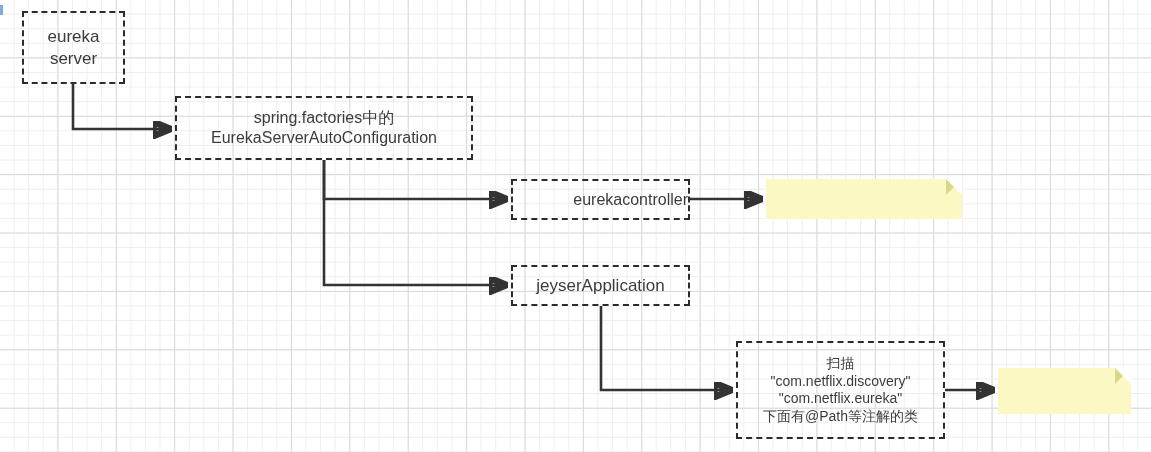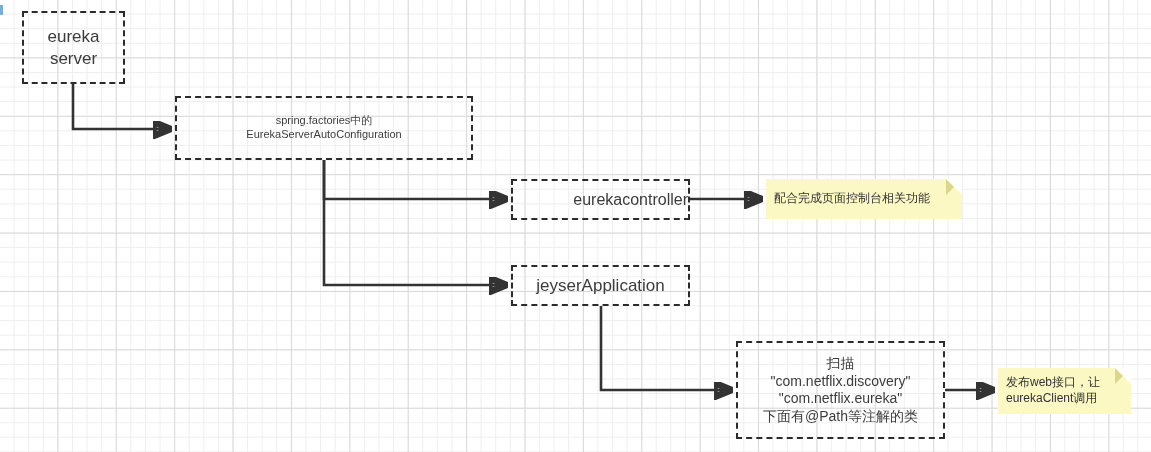--- a/index.html
+++ b/index.html
@@ -116,28 +116,27 @@
         <path d="M 324 160 L 324 285 L 506 285" stroke="#333333" marker-end="url(#arrowhead)"></path>
         <path d="M 690 199 L 761 199" stroke="#333333" marker-end="url(#arrowhead)"></path>
         <path d="M 601 306 L 601 390 L 731 390" stroke="#333333" marker-end="url(#arrowhead)"></path>
         <path d="M 945 390 L 993 390" stroke="#333333" marker-end="url(#arrowhead)"></path>
       </g>
   </svg>
 
   <div id="nodes-layer">
       <div class="node" style="left: 22px; top: 11px; width: 103px; height: 73px; font-size: 17px; border-color: rgb(43, 43, 43); color: rgb(60, 60, 60);"><span>eureka
 server</span></div>
-      <div class="node" style="left: 175px; top: 96px; width: 298px; height: 64px; font-size: 11px; border-color: rgb(43, 43, 43); color: rgb(60, 60, 60);"><span>spring.factories中的
+      <div class="node" style="left: 175px; top: 96px; width: 298px; height: 64px; font-size: 16px; border-color: rgb(43, 43, 43); color: rgb(60, 60, 60);"><span>spring.factories中的
 EurekaServerAutoConfiguration</span></div>
       <div class="node" style="left: 511px; top: 179px; width: 179px; height: 41px; font-size: 16px; border-color: rgb(43, 43, 43); color: rgb(60, 60, 60); justify-content: flex-end;"><span>eurekacontroller</span></div>
       <div class="node" style="left: 511px; top: 265px; width: 179px; height: 41px; font-size: 17px; border-color: rgb(43, 43, 43); color: rgb(60, 60, 60);"><span>jeyserApplication</span></div>
       <div class="node" style="left: 736px; top: 341px; width: 209px; height: 98px; font-size: 14px; border-color: rgb(43, 43, 43); color: rgb(60, 60, 60);"><span>扫描
 "com.netflix.discovery"
 "com.netflix.eureka"
 下面有@Path等注解的类</span></div>
     </div>
   <div id="notes-layer">
-      <div class="note" style="left: 766px; top: 179px; width: 196px; height: 40px; font-size: 12px; background: rgb(251, 248, 196);"><span class="fold-shade" style="border-top-color: rgb(219, 214, 138);"></span><span class="fold"></span><span>配合完成页面控制台相关功能</span></div>
-      <div class="note" style="left: 998px; top: 368px; width: 133px; height: 46px; font-size: 12px; background: rgb(251, 248, 196);"><span class="fold-shade" style="border-top-color: rgb(219, 214, 138);"></span><span class="fold"></span><span>发布web接口，让
-eurekaClient调用</span></div>
+      <div class="note" style="left: 766px; top: 179px; width: 196px; height: 40px; font-size: 12px; background: rgb(251, 248, 196);"><span class="fold-shade" style="border-top-color: rgb(219, 214, 138);"></span><span class="fold"></span></div>
+      <div class="note" style="left: 998px; top: 368px; width: 133px; height: 46px; font-size: 12px; background: rgb(251, 248, 196);"><span class="fold-shade" style="border-top-color: rgb(219, 214, 138);"></span><span class="fold"></span></div>
     </div>
 
 </div>
 
 </body></html>

